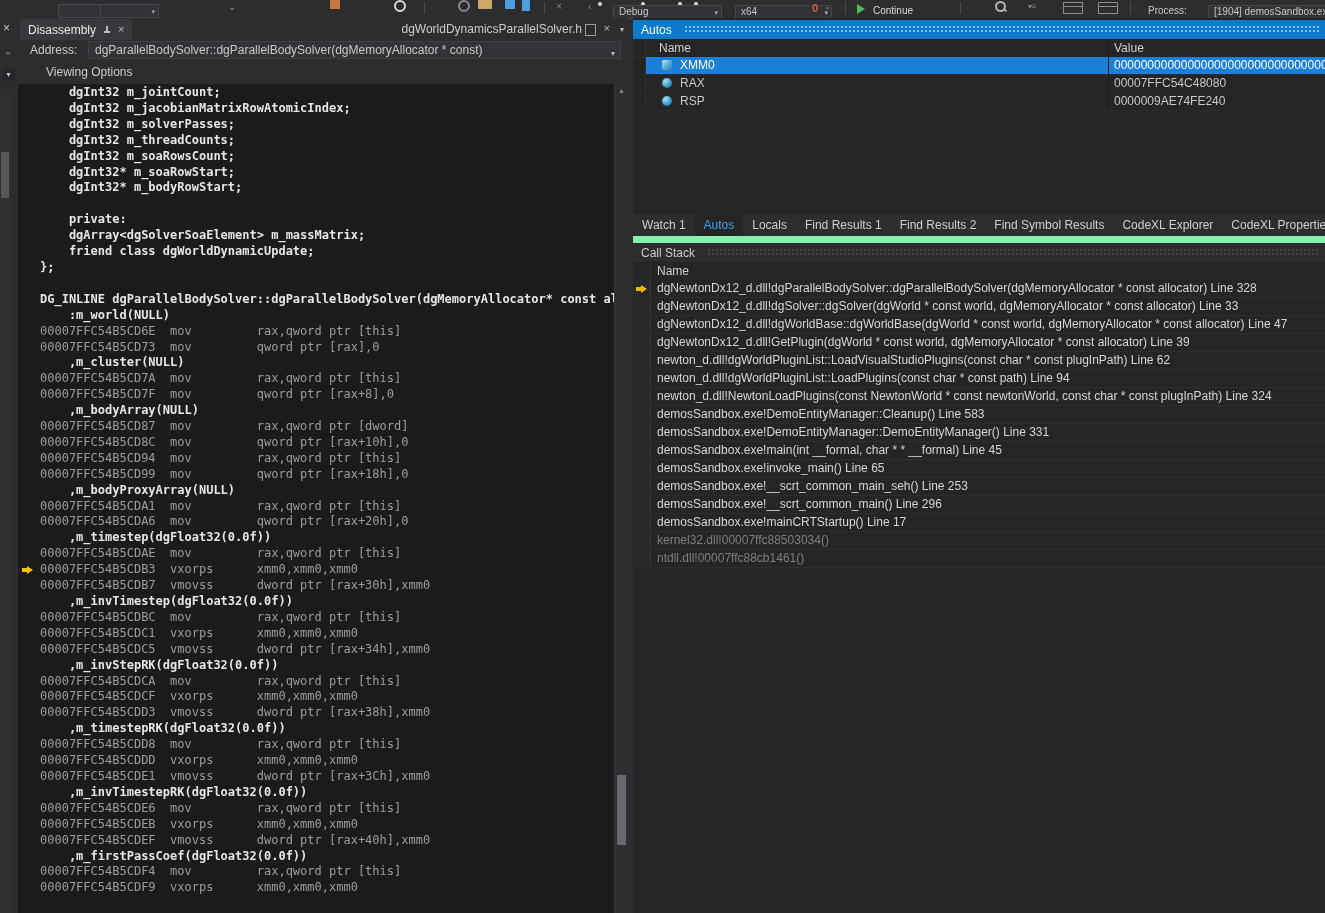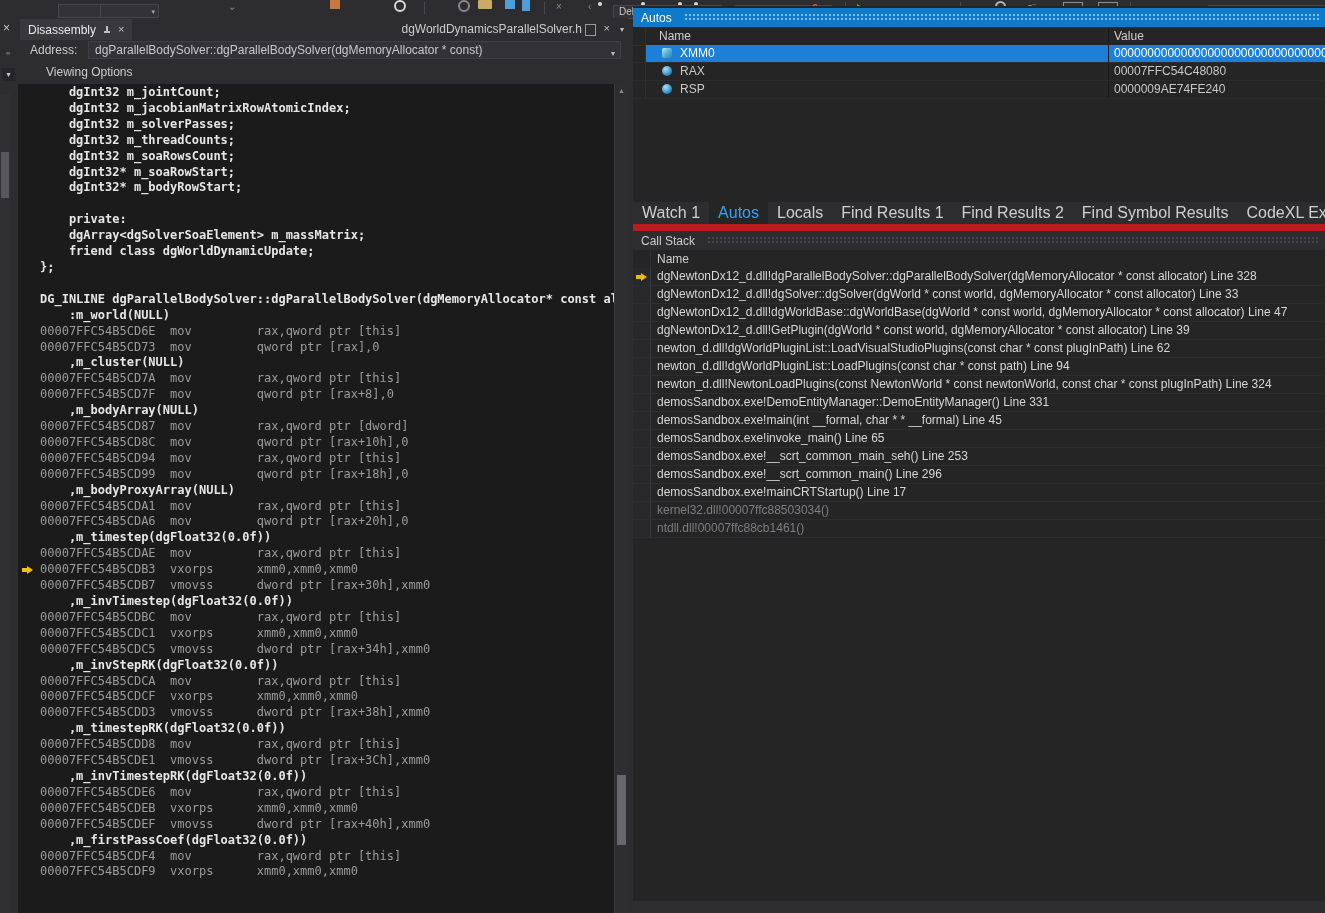--- a/index.html
+++ b/index.html
@@ -67,21 +67,21 @@
   .cl.src .cl-txt{color:#E6E6E6;font-weight:bold;}
   .cl.asm .cl-txt{color:#9C9C9C;}
   .cs-arrow{position:absolute;left:9px;top:4px;width:0;height:0;border:4px solid transparent;border-left:6px solid #F2C30E;}
   .cs-tail{position:absolute;left:4px;top:6px;width:6px;height:4px;background:#F2C30E;}
 
   .vscroll{position:absolute;top:0;right:0;bottom:0;width:13px;background:#2E2E31;border-left:1px solid #3A3A3E;}
   .vs-up{position:absolute;top:3px;left:0;right:0;text-align:center;font-size:7px;color:#88888C;line-height:8px;}
   .vs-thumb{position:absolute;left:2px;width:9px;top:691px;height:70px;background:#68686C;}
 
   
-  #rpanel{position:absolute;left:633px;top:6px;width:692px;height:895px;background:#b91c1c;}
+  #rpanel{position:absolute;left:633px;top:18px;width:692px;height:895px;background:#86efac;}
 
   .autos{position:absolute;left:0;top:0;right:0;height:196px;background:#252526;}
   .aw-title{position:absolute;left:0;top:2px;right:0;height:19px;background:#0D7ACC;color:#FFFFFF;
             font-size:12px;display:flex;align-items:center;padding-left:8px;}
   .aw-grip{flex:1;height:9px;margin:0 6px 0 12px;
            background-image:radial-gradient(rgba(255,255,255,.5) .9px,transparent 1.1px);background-size:4px 4px;}
   .aw-head{position:absolute;left:0;top:21px;right:0;height:18px;border-bottom:1px solid #2F2F32;font-size:12px;color:#D0D0D0;}
   .aw-head .h-name{position:absolute;left:26px;line-height:18px;}
   .aw-head .h-val{position:absolute;left:481px;line-height:18px;}
   .col-div{position:absolute;left:475px;top:0;bottom:0;width:1px;background:#19191B;}
@@ -91,21 +91,21 @@
   .arow .bg{position:absolute;left:12px;right:0;top:0;bottom:0;}
   .arow.sel .bg{background:#1C80D9;}
   .arow.sel{color:#FFFFFF;}
   .aicon{position:absolute;left:29px;top:3px;width:10px;height:10px;border-radius:50%;
          background:radial-gradient(circle at 35% 30%,#A8E2F0,#2E8BC5 65%,#1A6CA4);}
   .aicon.cube{border-radius:2px;background:linear-gradient(135deg,#C2ECF6,#57B2DA 50%,#2A82B5);}
   .anm{position:absolute;left:47px;line-height:17px;}
   .aval{position:absolute;left:481px;line-height:17px;white-space:nowrap;}
 
   .wtabs{position:absolute;left:0;top:196px;right:0;height:22px;background:#2D2D30;display:flex;
-         font-size:16px;color:#CFCFCF;white-space:nowrap;overflow:hidden;}
+         font-size:12px;color:#CFCFCF;white-space:nowrap;overflow:hidden;}
   .wtab{padding:0 9px;line-height:22px;}
   .wtab.active{background:#252526;color:#38A3F0;}
 
   .cstack{position:absolute;left:0;top:225px;right:0;bottom:0;background:#252526;}
   .cs-title{position:absolute;left:0;top:0;right:0;height:19px;background:#2D2D30;color:#CCCCCC;font-size:12px;
             display:flex;align-items:center;padding-left:8px;}
   .cs-grip{flex:1;height:9px;margin:0 6px 0 12px;
            background-image:radial-gradient(#47474B .9px,transparent 1.1px);background-size:4px 4px;}
   .cs-head{position:absolute;left:0;top:19px;right:0;height:18px;border-bottom:1px solid #2F2F32;font-size:12px;color:#D0D0D0;}
   .cs-head .h-name{position:absolute;left:24px;line-height:18px;}
@@ -235,20 +235,21 @@
           <div class="cl src"><span class="cl-gut"></span><span class="cl-txt">    ,m_invTimestep(dgFloat32(0.0f))</span></div>
           <div class="cl asm"><span class="cl-gut"></span><span class="cl-txt">00007FFC54B5CDBC  mov         rax,qword ptr [this]</span></div>
           <div class="cl asm"><span class="cl-gut"></span><span class="cl-txt">00007FFC54B5CDC1  vxorps      xmm0,xmm0,xmm0</span></div>
           <div class="cl asm"><span class="cl-gut"></span><span class="cl-txt">00007FFC54B5CDC5  vmovss      dword ptr [rax+34h],xmm0</span></div>
           <div class="cl src"><span class="cl-gut"></span><span class="cl-txt">    ,m_invStepRK(dgFloat32(0.0f))</span></div>
           <div class="cl asm"><span class="cl-gut"></span><span class="cl-txt">00007FFC54B5CDCA  mov         rax,qword ptr [this]</span></div>
           <div class="cl asm"><span class="cl-gut"></span><span class="cl-txt">00007FFC54B5CDCF  vxorps      xmm0,xmm0,xmm0</span></div>
           <div class="cl asm"><span class="cl-gut"></span><span class="cl-txt">00007FFC54B5CDD3  vmovss      dword ptr [rax+38h],xmm0</span></div>
           <div class="cl src"><span class="cl-gut"></span><span class="cl-txt">    ,m_timestepRK(dgFloat32(0.0f))</span></div>
           <div class="cl asm"><span class="cl-gut"></span><span class="cl-txt">00007FFC54B5CDD8  mov         rax,qword ptr [this]</span></div>
+          <div class="cl asm"><span class="cl-gut"></span><span class="cl-txt">00007FFC54B5CDDD  vxorps      xmm0,xmm0,xmm0</span></div>
           <div class="cl asm"><span class="cl-gut"></span><span class="cl-txt">00007FFC54B5CDE1  vmovss      dword ptr [rax+3Ch],xmm0</span></div>
           <div class="cl src"><span class="cl-gut"></span><span class="cl-txt">    ,m_invTimestepRK(dgFloat32(0.0f))</span></div>
           <div class="cl asm"><span class="cl-gut"></span><span class="cl-txt">00007FFC54B5CDE6  mov         rax,qword ptr [this]</span></div>
           <div class="cl asm"><span class="cl-gut"></span><span class="cl-txt">00007FFC54B5CDEB  vxorps      xmm0,xmm0,xmm0</span></div>
           <div class="cl asm"><span class="cl-gut"></span><span class="cl-txt">00007FFC54B5CDEF  vmovss      dword ptr [rax+40h],xmm0</span></div>
           <div class="cl src"><span class="cl-gut"></span><span class="cl-txt">    ,m_firstPassCoef(dgFloat32(0.0f))</span></div>
           <div class="cl asm"><span class="cl-gut"></span><span class="cl-txt">00007FFC54B5CDF4  mov         rax,qword ptr [this]</span></div>
           <div class="cl asm"><span class="cl-gut"></span><span class="cl-txt">00007FFC54B5CDF9  vxorps      xmm0,xmm0,xmm0</span></div>
         </div>
       <div class="vscroll">
@@ -346,20 +347,24 @@
           <div class="fr">
             <span class="fgut"></span>
             <span class="ftxt">newton_d.dll!dgWorldPluginList::LoadPlugins(const char * const path) Line 94</span>
           </div>
           <div class="fr">
             <span class="fgut"></span>
             <span class="ftxt">newton_d.dll!NewtonLoadPlugins(const NewtonWorld * const newtonWorld, const char * const plugInPath) Line 324</span>
           </div>
           <div class="fr">
             <span class="fgut"></span>
+            <span class="ftxt">demosSandbox.exe!DemoEntityManager::Cleanup() Line 583</span>
+          </div>
+          <div class="fr">
+            <span class="fgut"></span>
             <span class="ftxt">demosSandbox.exe!DemoEntityManager::DemoEntityManager() Line 331</span>
           </div>
           <div class="fr">
             <span class="fgut"></span>
             <span class="ftxt">demosSandbox.exe!main(int __formal, char * * __formal) Line 45</span>
           </div>
           <div class="fr">
             <span class="fgut"></span>
             <span class="ftxt">demosSandbox.exe!invoke_main() Line 65</span>
           </div>

